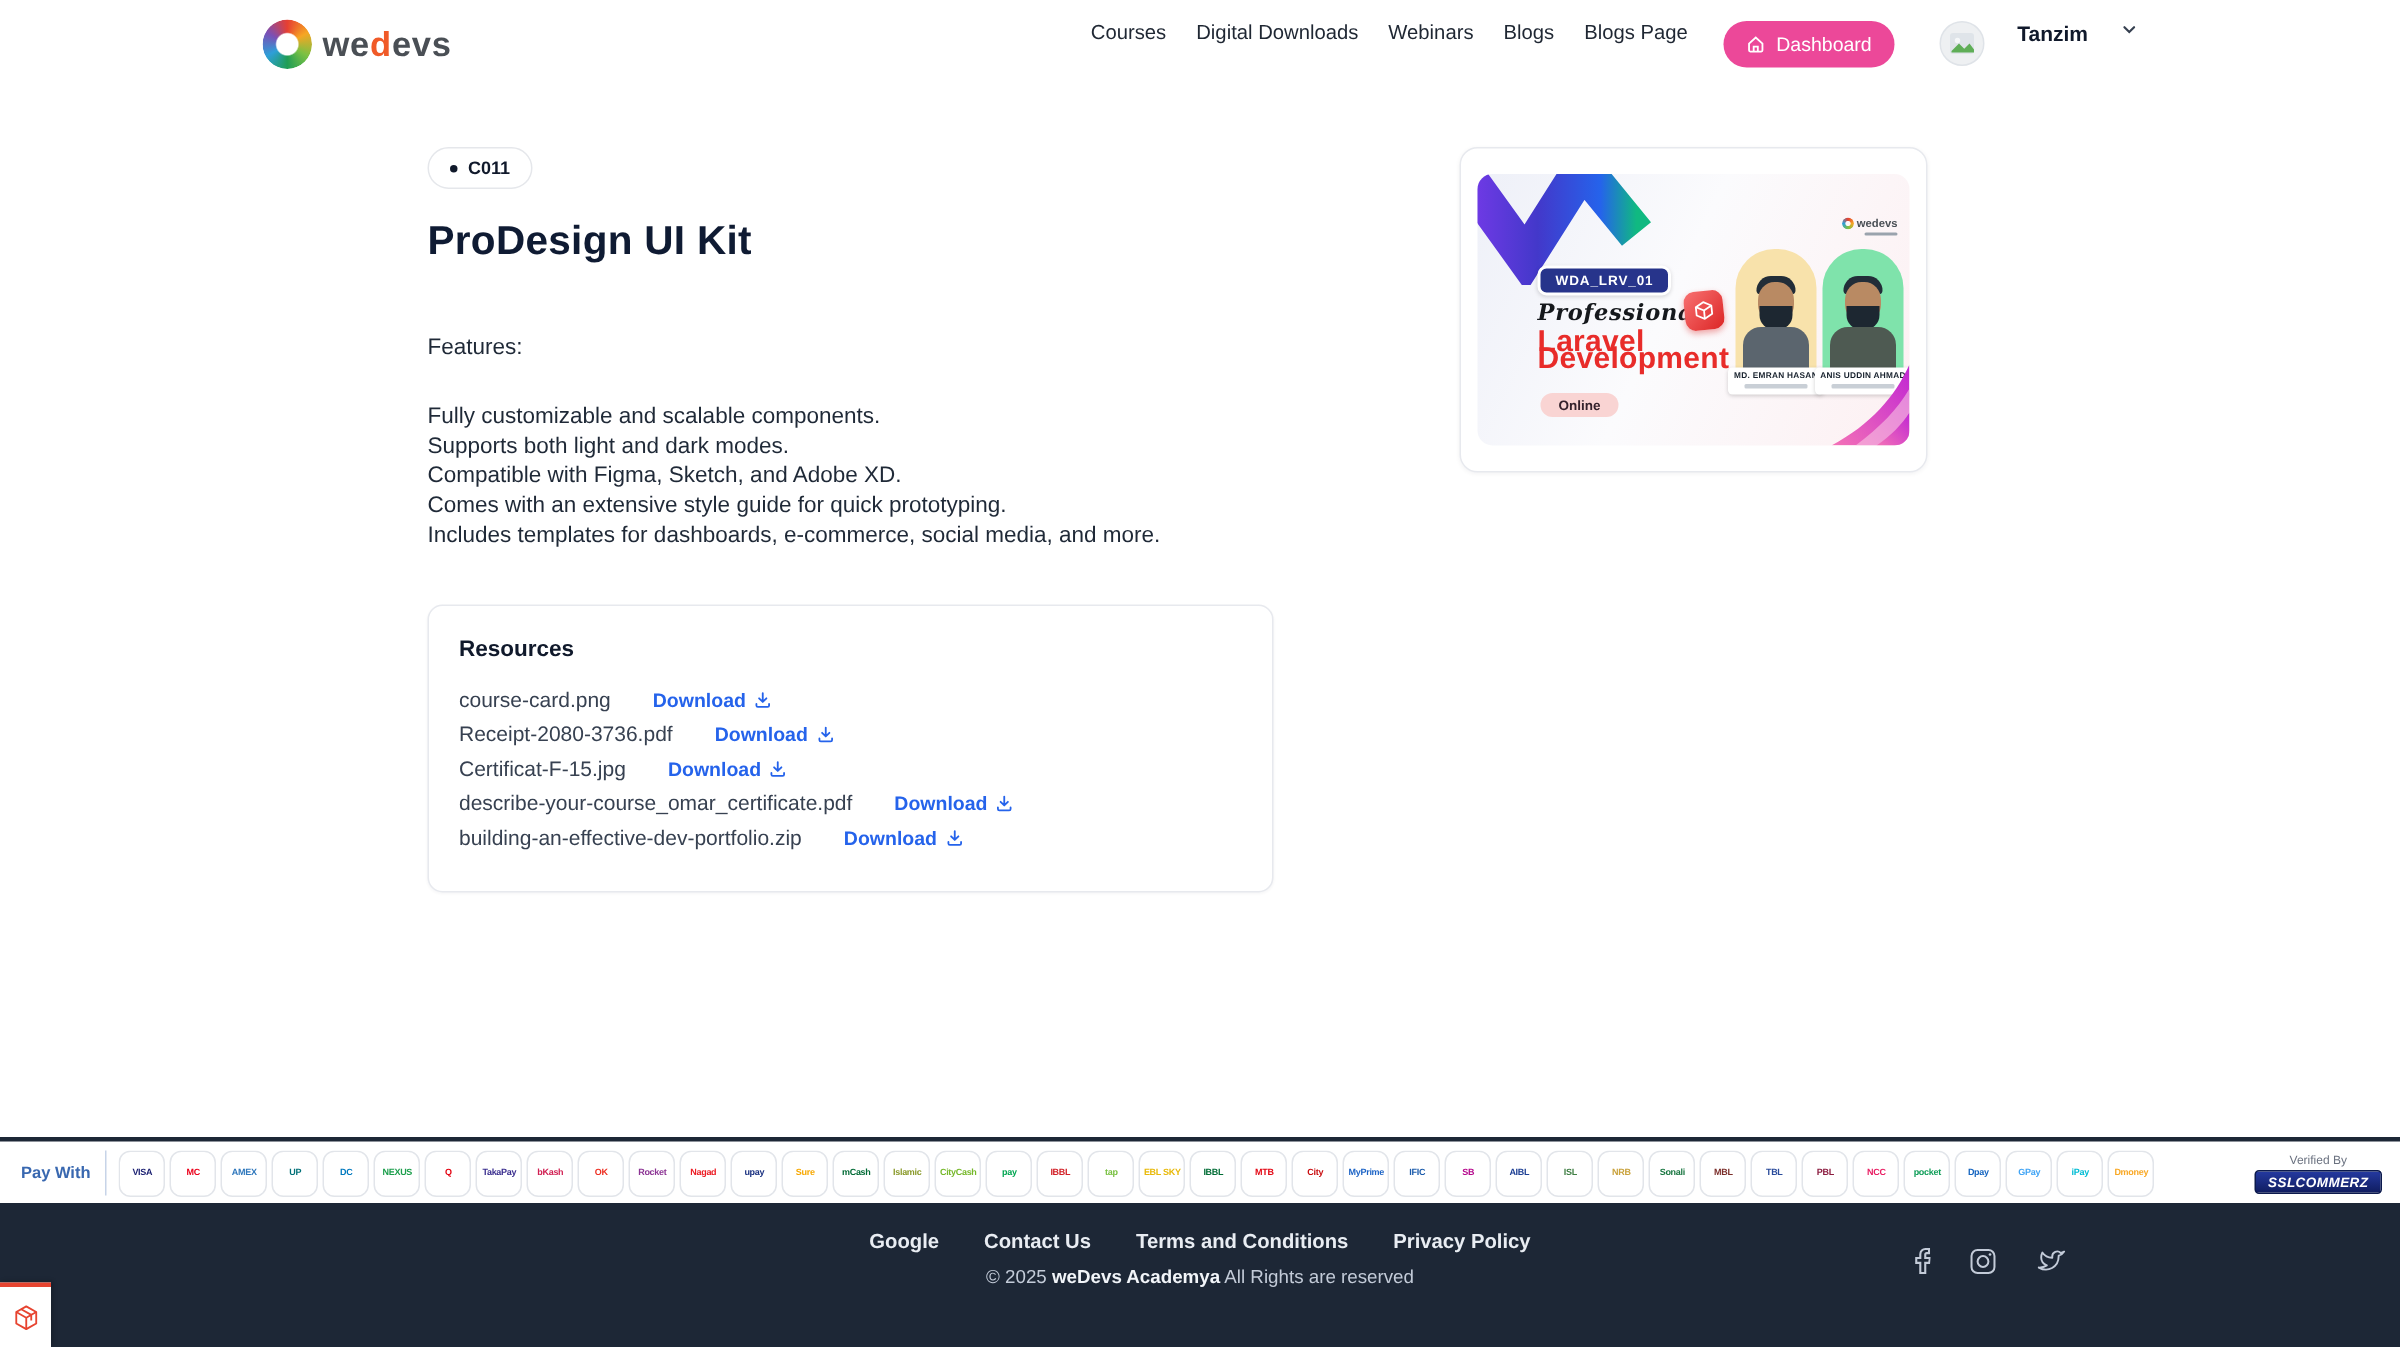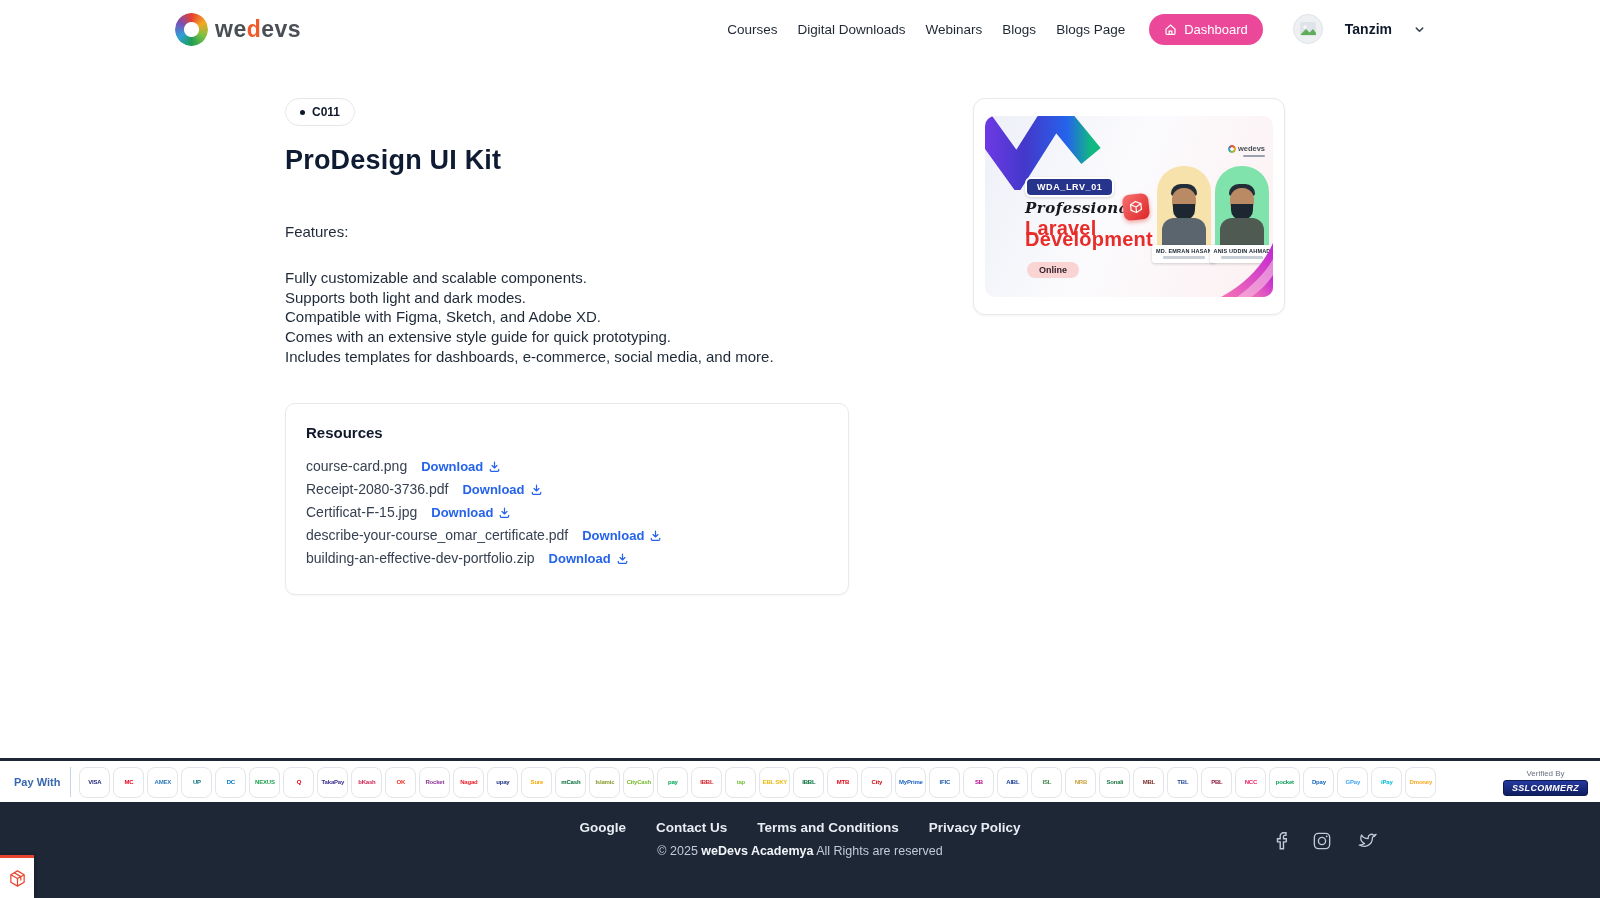--- a/index.html
+++ b/index.html
@@ -23,21 +23,21 @@
   }
   .brand { display: flex; align-items: center; gap: 7px; cursor: pointer; }
   .brand-ring {
     width: 33px; height: 33px; border-radius: 50%;
     background: conic-gradient(#e63f32, #f6a623, #7bc143, #1f9d55, #2e9fd8, #7a4fb6, #e63f32);
     -webkit-mask: radial-gradient(circle at 50% 50%, transparent 0 7px, #000 8px);
             mask: radial-gradient(circle at 50% 50%, transparent 0 7px, #000 8px);
   }
   .brand-text { font-size: 23px; font-weight: bold; color: #4a4f55; letter-spacing: .5px; }
   .brand-text .accent { color: #f05a28; }
-  .nav { display: flex; align-items: center; gap: 20px; }
+  .nav { display: flex; gap: 20px; }
   .nav-link { font-size: 13.5px; font-weight: 500; color: #1f2733; cursor: pointer; white-space: nowrap; }
   .dash-btn {
     display: flex; align-items: center; gap: 7px;
     background: #ec4899; color: #fff;
     border: none; border-radius: 18px;
     padding: 8px 15px; font-size: 13px; font-weight: 500;
     cursor: pointer; margin-left: 4px;
   }
   .avatar {
     width: 30px; height: 30px; border-radius: 50%;
@@ -68,21 +68,21 @@
     border: 1px solid #e7e9ee; border-radius: 10px;
     background: #fff; box-shadow: 0 1px 2px rgba(16,24,40,.04);
     padding: 20px 20px 24px 20px;
     width: 564px;
   }
   .resources-heading { font-size: 15px; font-weight: bold; color: #10192b; margin-bottom: 14px; }
   .res-row { display: flex; align-items: center; height: 23px; }
   .res-name { font-size: 14px; color: #374151; }
   .dl-link {
     display: inline-flex; align-items: center; gap: 5px;
-    margin-left: 14px; color: #2563eb; font-size: 13px; font-weight: bold;
+    margin-left: 28px; color: #2563eb; font-size: 13px; font-weight: bold;
     text-decoration: none; cursor: pointer;
   }
 
   
   .course-card {
     position: absolute; left: 973px; top: 40px;
     width: 312px; height: 217px;
     border: 1px solid #e7e9ee; border-radius: 12px;
     background: #fff; box-shadow: 0 1px 3px rgba(16,24,40,.05);
     padding: 17px 11px;

